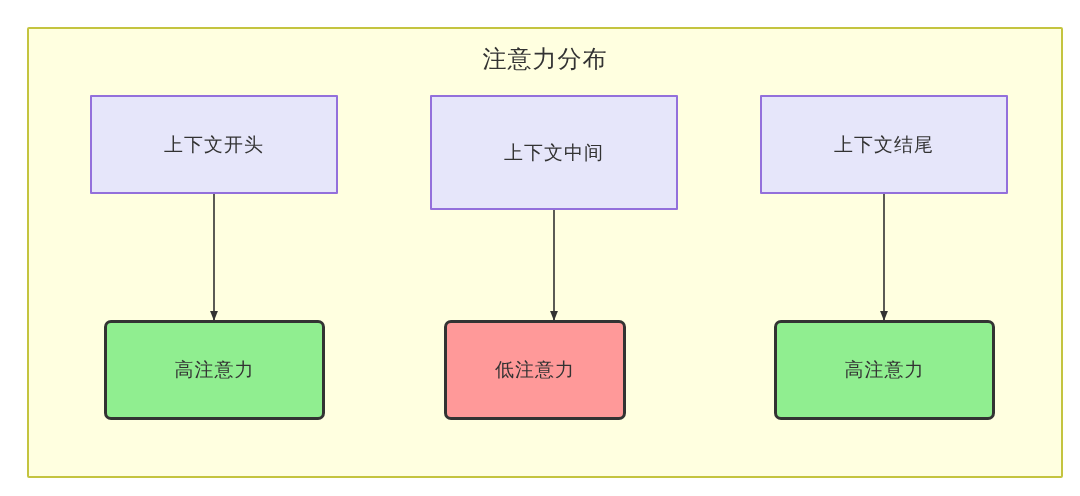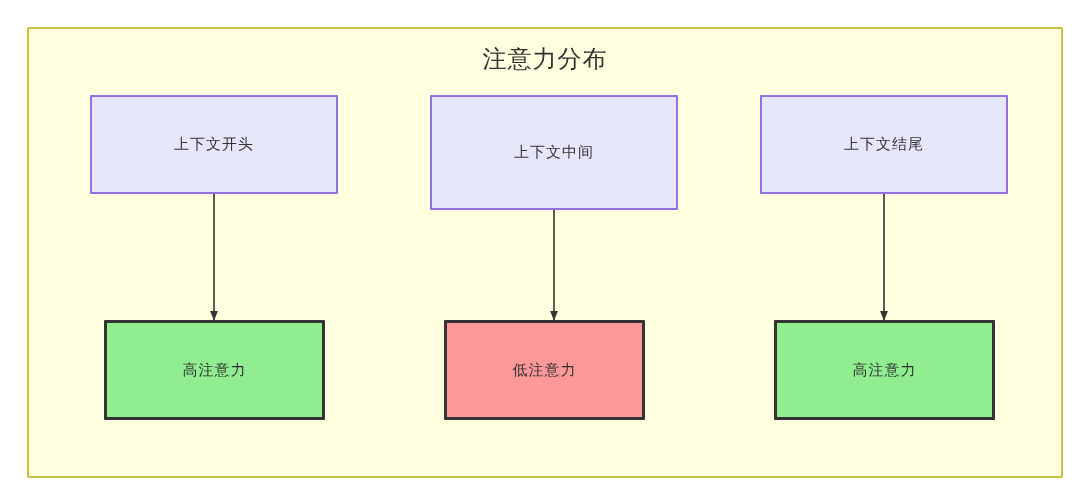--- a/index.html
+++ b/index.html
@@ -42,33 +42,33 @@
     letter-spacing: 1px;
     white-space: nowrap;
   }
   
   .node {
     position: absolute;
     box-sizing: border-box;
     display: flex;
     align-items: center;
     justify-content: center;
-    font-size: 15px;
+    font-size: 19px;
     color: #333333;
     letter-spacing: 1px;
     white-space: nowrap;
   }
   .node.context {
     background: #e6e6fa;
     border: 2px solid #9370db;
     border-radius: 1px;
   }
   .node.attn {
     border: 3px solid #333333;
-    border-radius: 1px;
+    border-radius: 7px;
   }
   .node.attn-high {
     background: #90ee90;
   }
   .node.attn-low {
     background: #ff9999;
   }
   
   #edges {
     position: absolute;
@@ -111,21 +111,21 @@
     </div>
 
     <div class="node context" style="left:731px; top:66px; width:248px; height:99px;">
       <span>上下文结尾</span>
     </div>
 
     <div class="node attn attn-high" style="left:75px; top:291px; width:221px; height:100px;">
       <span>高注意力</span>
     </div>
 
-    <div class="node attn attn-low" style="left:415px; top:291px; width:201px; height:100px;">
+    <div class="node attn attn-low" style="left:415px; top:291px; width:182px; height:100px;">
       <span>低注意力</span>
     </div>
 
     <div class="node attn attn-high" style="left:745px; top:291px; width:221px; height:100px;">
       <span>高注意力</span>
     </div>
 
   </div>
 </div>
 

